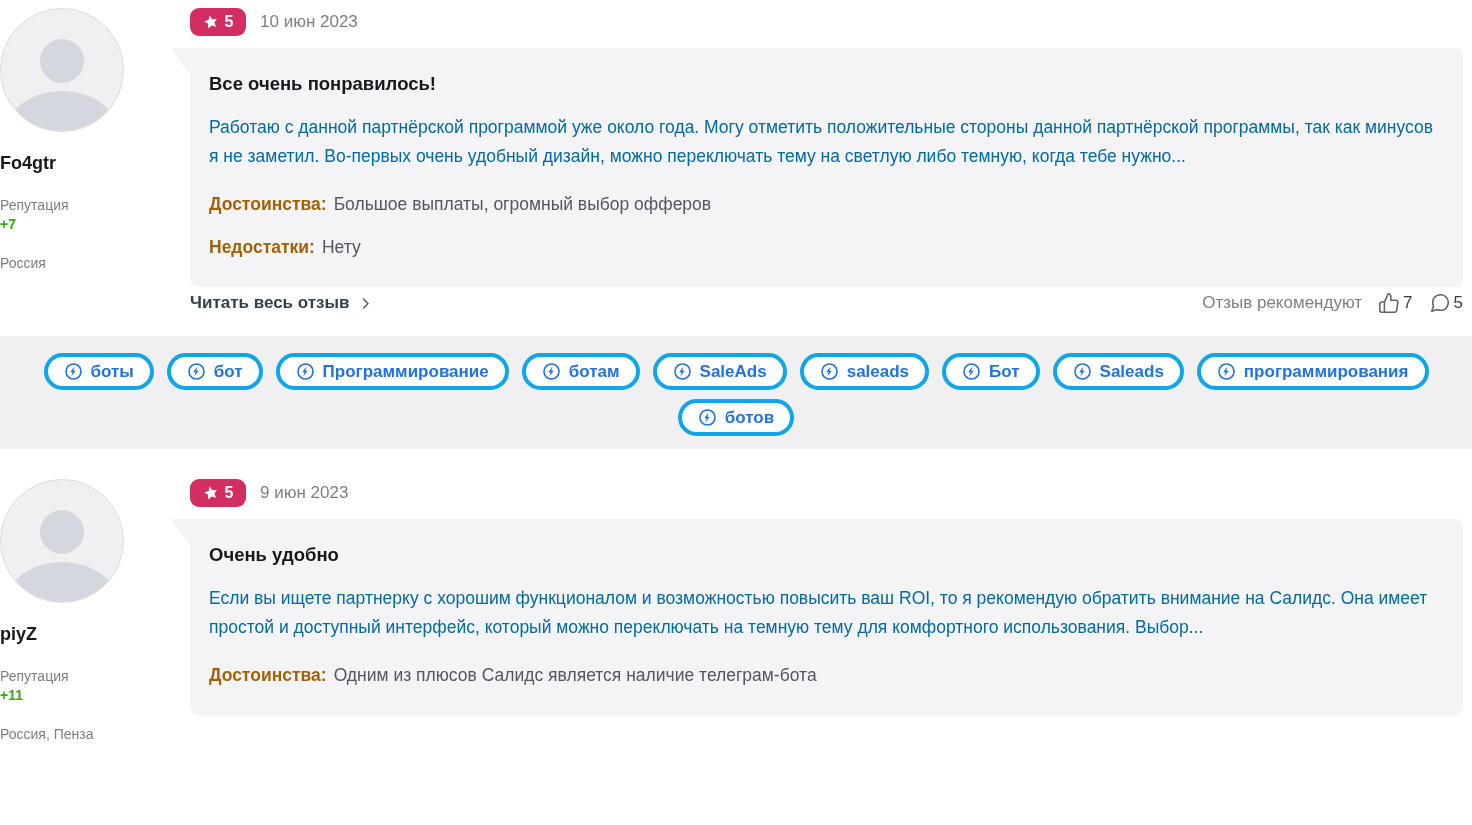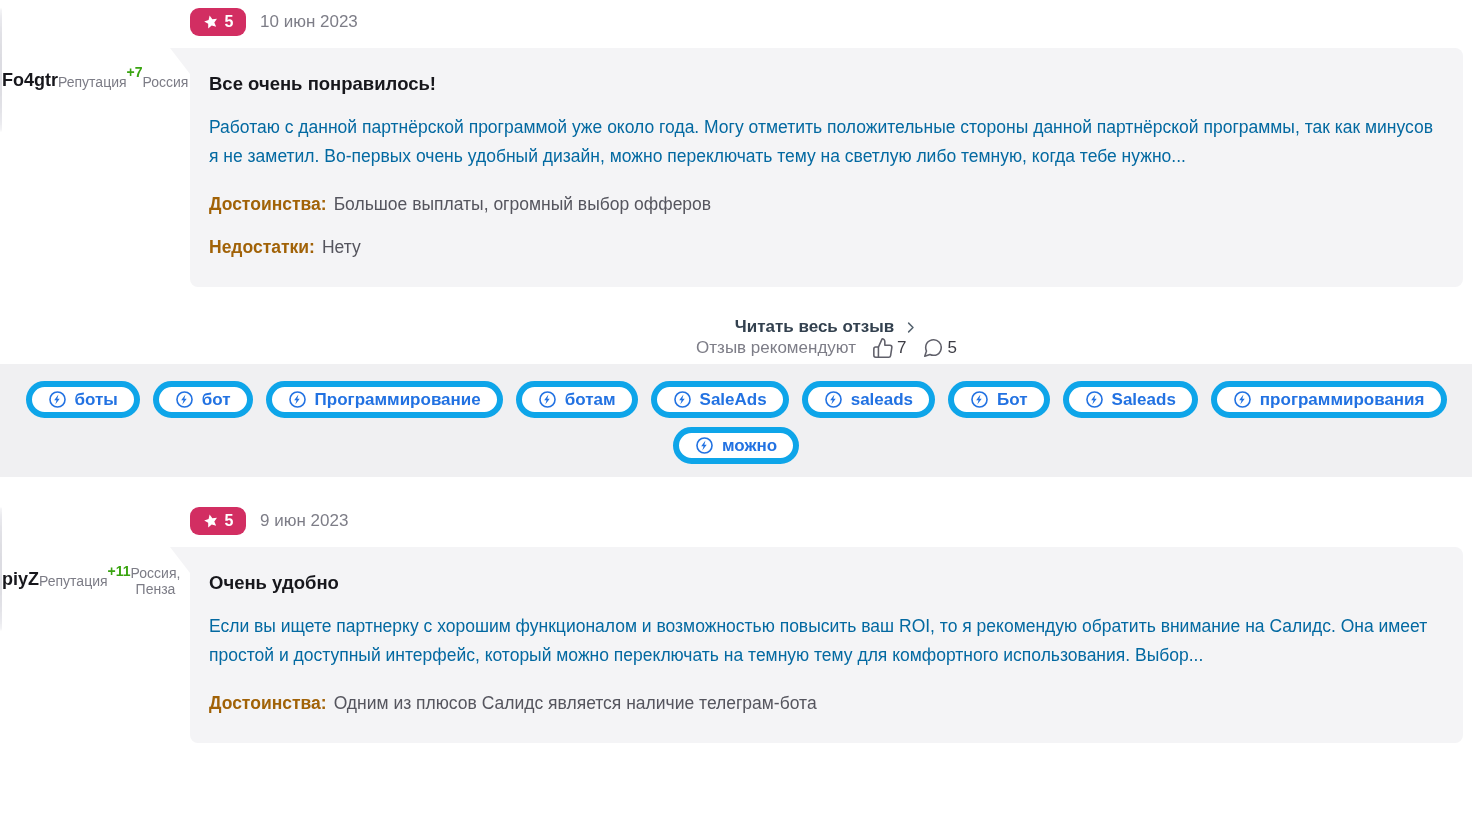--- a/index.html
+++ b/index.html
@@ -9,21 +9,21 @@
     background: #ffffff;
     font-family: "Liberation Sans", "DejaVu Sans", sans-serif;
     color: #1b1b20;
   }
   .page { padding-top: 8px; }
 
   
   .review { display: flex; align-items: flex-start; }
   .review-left {
     width: 152px; flex-shrink: 0;
-    display: flex; flex-direction: row; align-items: center;
+    display: flex; flex-direction: column; align-items: flex-start;
     text-align: center;
   }
   .avatar {
     width: 124px; height: 124px; border-radius: 50%;
     background: #f0f0f3; border: 1px solid #dcdce2;
     position: relative; overflow: hidden; cursor: pointer;
   }
   .avatar .head {
     position: absolute; width: 44px; height: 44px; border-radius: 50%;
     background: #d5d7de; left: 39px; top: 30px;
@@ -59,21 +59,21 @@
     border-top: 26px solid #f4f4f6; border-left: 20px solid transparent;
   }
   .bubble-title { margin: 0 0 18px; font-size: 18.5px; font-weight: bold; color: #17171c; }
   .bubble-body { margin: 0 0 23px; font-size: 17.5px; line-height: 29px; color: #0369a1; }
   .pc-line { font-size: 17.5px; color: #55555e; }
   .pc-line + .pc-line { margin-top: 22px; }
   .pc-label { font-weight: bold; color: #a16207; margin-right: 7px; }
 
   .review-footer {
     display: flex; align-items: center; justify-content: space-between;
-    margin-top: 30px; height: 28px; flex-direction: column;
+    margin-top: 2px; height: 28px;
   }
   .read-more {
     display: inline-flex; align-items: center; gap: 9px;
     font-size: 17px; font-weight: 600; color: #33414f; cursor: pointer;
   }
   .read-more .chev { display: inline-flex; color: #55636f; }
   .recommend-wrap { display: flex; align-items: center; gap: 16px; }
   .recommend-label { font-size: 17px; color: #7d7d87; }
   .count-btn {
     display: inline-flex; align-items: center; gap: 3px;
@@ -88,21 +88,21 @@
     padding: 17px 14px 13px;
     display: flex; flex-wrap: wrap; justify-content: center;
     gap: 9px 13px;
   }
   .more-chip {
     background: #fff; border: none; border-radius: 8px; height: 37px;
     padding: 0 20px; display: inline-flex; align-items: center;
     font-family: inherit; font-size: 18px; color: #4a4a52; cursor: pointer;
   }
   .tag-pill {
-    background: #fff; border: 6px solid #0ea5e9; border-radius: 19px;
+    background: #fff; border: 4px solid #0ea5e9; border-radius: 19px;
     height: 37px; padding: 0 16px;
     display: inline-flex; align-items: center; gap: 8px;
     font-family: inherit; font-size: 17px; font-weight: bold; color: #2272e2;
     cursor: pointer;
   }
   .tag-pill svg { flex-shrink: 0; }
 
   .review.second { margin-top: 30px; }
 </style>
 </head>
@@ -236,21 +236,21 @@
           <circle cx="12" cy="12" r="9.5" fill="none" stroke="currentColor" stroke-width="2"></circle>
           <path d="M13.2 5.6L7.8 13h3l-1.6 5.4L14.8 11h-3l1.4-5.4z" fill="currentColor"></path>
         </svg>
       <span>программирования</span>
     </button>
     <button class="tag-pill">
       <svg viewBox="0 0 24 24" width="19" height="19" aria-hidden="true">
           <circle cx="12" cy="12" r="9.5" fill="none" stroke="currentColor" stroke-width="2"></circle>
           <path d="M13.2 5.6L7.8 13h3l-1.6 5.4L14.8 11h-3l1.4-5.4z" fill="currentColor"></path>
         </svg>
-      <span>можно</span>
+      <span>ботов</span>
     </button>
   </div>
 
   <div class="review second">
     <div class="review-left">
       <div class="avatar">
         <div class="head"></div>
         <div class="shoulders"></div>
       </div>
       <div class="user-name">piyZ</div>

